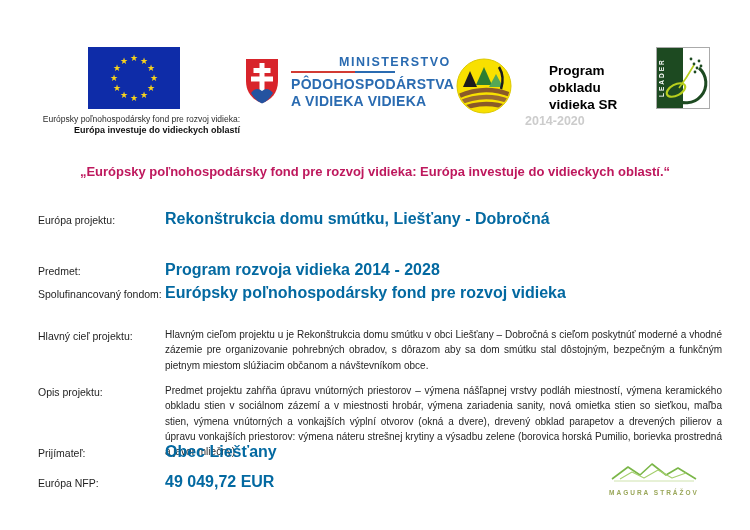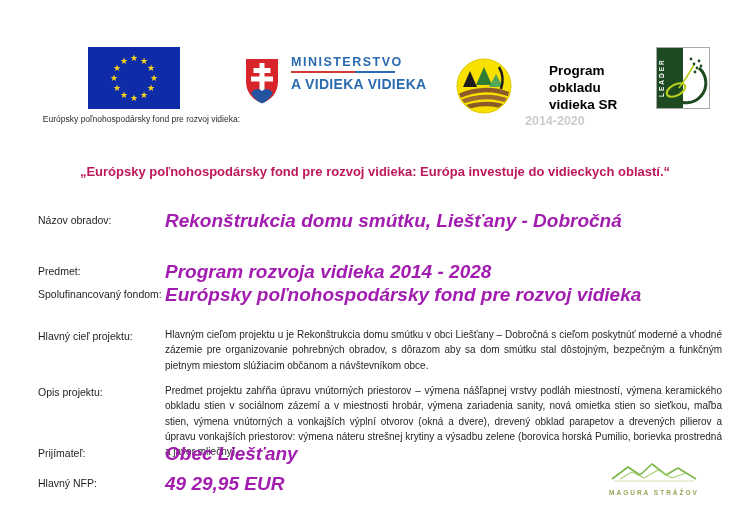--- a/index.html
+++ b/index.html
@@ -20,21 +20,21 @@
   }
   .eu-caption{
     position:absolute;left:28px;top:114px;width:212px;text-align:right;
     color:#2b2b2b;font-size:8.5px;line-height:11px;
   }
   .eu-caption .l2{font-weight:bold;font-size:9px;color:#111;}
 
   .ministry{position:absolute;left:243px;top:55px;width:220px;height:70px;}
   .ministry .shield{position:absolute;left:0;top:2px;}
   .ministry .mtext{position:absolute;left:48px;top:0;width:175px;color:#2a6bb1;}
-  .ministry .m1{font-size:12.5px;font-weight:600;letter-spacing:1.5px;}
+  .ministry .m1{font-size:12.5px;font-weight:600;letter-spacing:1.5px;margin-left:48px;}
   .ministry .mline{height:2px;width:104px;margin:2px 0 3px 0;display:flex;}
   .ministry .mline .red{background:#d23b33;width:62%;height:100%;}
   .ministry .mline .blue{background:#2a6bb1;width:38%;height:100%;}
   .ministry .m2{font-size:14px;font-weight:bold;line-height:17px;letter-spacing:.3px;}
 
   .prv{position:absolute;left:455px;top:57px;width:190px;height:62px;}
   .prv .prv-icon{position:absolute;left:0;top:0;}
   .prv .ptext{position:absolute;left:70px;top:5px;}
   .prv .p1,.prv .p2{font-size:13.5px;font-weight:bold;color:#000000;line-height:17px;padding-left:24px;}
   .prv .pyears{font-size:12.5px;font-weight:bold;color:#cccccc;line-height:16px;}
@@ -53,21 +53,21 @@
   .quote-title{
     position:absolute;left:0;top:164px;width:750px;text-align:center;
     color:#be185d;font-weight:bold;font-size:13px;
   }
 
   
   .flabel{
     position:absolute;left:38px;font-size:10.5px;color:#1f1f1f;
   }
   .fvalue-bold{
-    position:absolute;left:165px;font-size:19px;font-weight:bold;color:#a21caf;font-style:italic;
+    position:absolute;left:165px;font-size:16px;font-weight:bold;color:#0369a1;
   }
   .fpara{
     position:absolute;left:165px;width:557px;
     font-size:10px;line-height:15.3px;text-align:justify;color:#262626;
   }
 
   
   .magura{position:absolute;left:606px;top:458px;width:96px;text-align:center;}
   .magura .mg-label{
     font-size:6.5px;letter-spacing:2px;color:#9aa75a;font-weight:bold;margin-top:1px;
@@ -87,36 +87,38 @@
     <span class="eu-star" style="left:56px;top:48px">★</span>
     <span class="eu-star" style="left:46px;top:51px">★</span>
     <span class="eu-star" style="left:36px;top:48px">★</span>
     <span class="eu-star" style="left:29px;top:41px">★</span>
     <span class="eu-star" style="left:26px;top:31px">★</span>
     <span class="eu-star" style="left:29px;top:21px">★</span>
     <span class="eu-star" style="left:36px;top:14px">★</span>
   </div>
   <div class="eu-caption">
     <div class="l1">Európsky poľnohospodársky fond pre rozvoj vidieka:</div>
+    <div class="l2">Európa investuje do vidieckych oblastí</div>
   </div>
 
   <div class="ministry">
     <svg class="shield" width="38" height="48" viewBox="0 0 38 48">
       <path d="M3 2 H35 V24 C35 36 28 43 19 46 C10 43 3 36 3 24 Z" fill="#d8242b"></path>
       <rect x="16.5" y="6" width="5" height="28" fill="#fff"></rect>
       <rect x="10.5" y="11" width="17" height="5" fill="#fff"></rect>
       <rect x="8" y="19.5" width="22" height="5" fill="#fff"></rect>
       <path d="M8 36 q5.5 -7 11 -2 q5.5 -5 11 2 q-5 8.5 -11 10.5 q-6 -2 -11 -10.5 z" fill="#2453a0"></path>
     </svg>
     <div class="mtext">
       <div class="m1">MINISTERSTVO</div>
       <div class="mline">
           <span class="red"></span>
           <span class="blue"></span>
         </div>
+      <div class="m2">PÔDOHOSPODÁRSTVA</div>
       <div class="m2">A VIDIEKA VIDIEKA</div>
     </div>
   </div>
 
   <div class="prv">
     <svg class="prv-icon" width="58" height="58" viewBox="0 0 58 58">
       <defs>
           <clipPath id="prvclip">
             <circle cx="29" cy="29" r="26"></circle>
           </clipPath>
@@ -152,40 +154,40 @@
           <circle cx="34" cy="11" r="1.4"></circle>
         <circle cx="44" cy="18" r="1.4"></circle>
           <circle cx="38" cy="24" r="1.4"></circle>
       </g>
     </svg>
     <div class="vtext">LEADER</div>
   </div>
 
   <div class="quote-title">„Európsky poľnohospodársky fond pre rozvoj vidieka: Európa investuje do vidieckych oblastí.“</div>
 
-  <div class="flabel" style="top:214px">Názov obradov:</div>
+  <div class="flabel" style="top:214px">Európa projektu:</div>
   <div class="fvalue-bold" style="top:210px">Rekonštrukcia domu smútku, Liešťany - Dobročná</div>
 
   <div class="flabel" style="top:265px">Predmet:</div>
   <div class="fvalue-bold" style="top:261px">Program rozvoja vidieka 2014 - 2028</div>
 
   <div class="flabel" style="top:288px">Spolufinancovaný fondom:</div>
   <div class="fvalue-bold" style="top:284px">Európsky poľnohospodársky fond pre rozvoj vidieka</div>
 
   <div class="flabel" style="top:330px">Hlavný cieľ projektu:</div>
   <div class="fpara" style="top:327px">Hlavným cieľom projektu u je Rekonštrukcia domu smútku v obci Liešťany – Dobročná s cieľom poskytnúť moderné a vhodné zázemie pre organizovanie pohrebných obradov, s dôrazom aby sa dom smútku stal dôstojným, bezpečným a funkčným pietnym miestom slúžiacim občanom a návštevníkom obce.</div>
 
   <div class="flabel" style="top:386px">Opis projektu:</div>
   <div class="fpara" style="top:383px">Predmet projektu zahŕňa úpravu vnútorných priestorov – výmena nášľapnej vrstvy podláh miestností, výmena keramického obkladu stien v sociálnom zázemí a v miestnosti hrobár, výmena zariadenia sanity, nová omietka stien so sieťkou, maľba stien, výmena vnútorných a vonkajších výplní otvorov (okná a dvere), drevený obklad parapetov a drevených pilierov a úpravu vonkajších priestorov: výmena náteru strešnej krytiny a výsadbu zelene (borovica horská Pumilio, borievka prostredná a javor mliečny)</div>
 
   <div class="flabel" style="top:447px">Prijímateľ:</div>
   <div class="fvalue-bold" style="top:443px">Obec Liešťany</div>
 
-  <div class="flabel" style="top:477px">Hlavný NFP:</div>
-  <div class="fvalue-bold" style="top:473px">49 29,95 EUR</div>
+  <div class="flabel" style="top:477px">Európa NFP:</div>
+  <div class="fvalue-bold" style="top:473px">49 049,72 EUR</div>
 
   <div class="magura">
     <svg width="92" height="26" viewBox="0 0 92 26">
       <path d="M4 21 L20 9 L32 17 L44 6 L58 17 L70 10 L88 21" stroke="#7ab648" stroke-width="1.6" fill="none" stroke-linejoin="round"></path>
       <path d="M12 21 L24 14 L36 20 L50 12 L64 20 L78 15" stroke="#a5cf6e" stroke-width="1.1" fill="none" stroke-linejoin="round"></path>
       <path d="M6 23 h80" stroke="#cfe3ae" stroke-width="1"></path>
     </svg>
     <div class="mg-label">MAGURA STRÁŽOV</div>
   </div>
 

